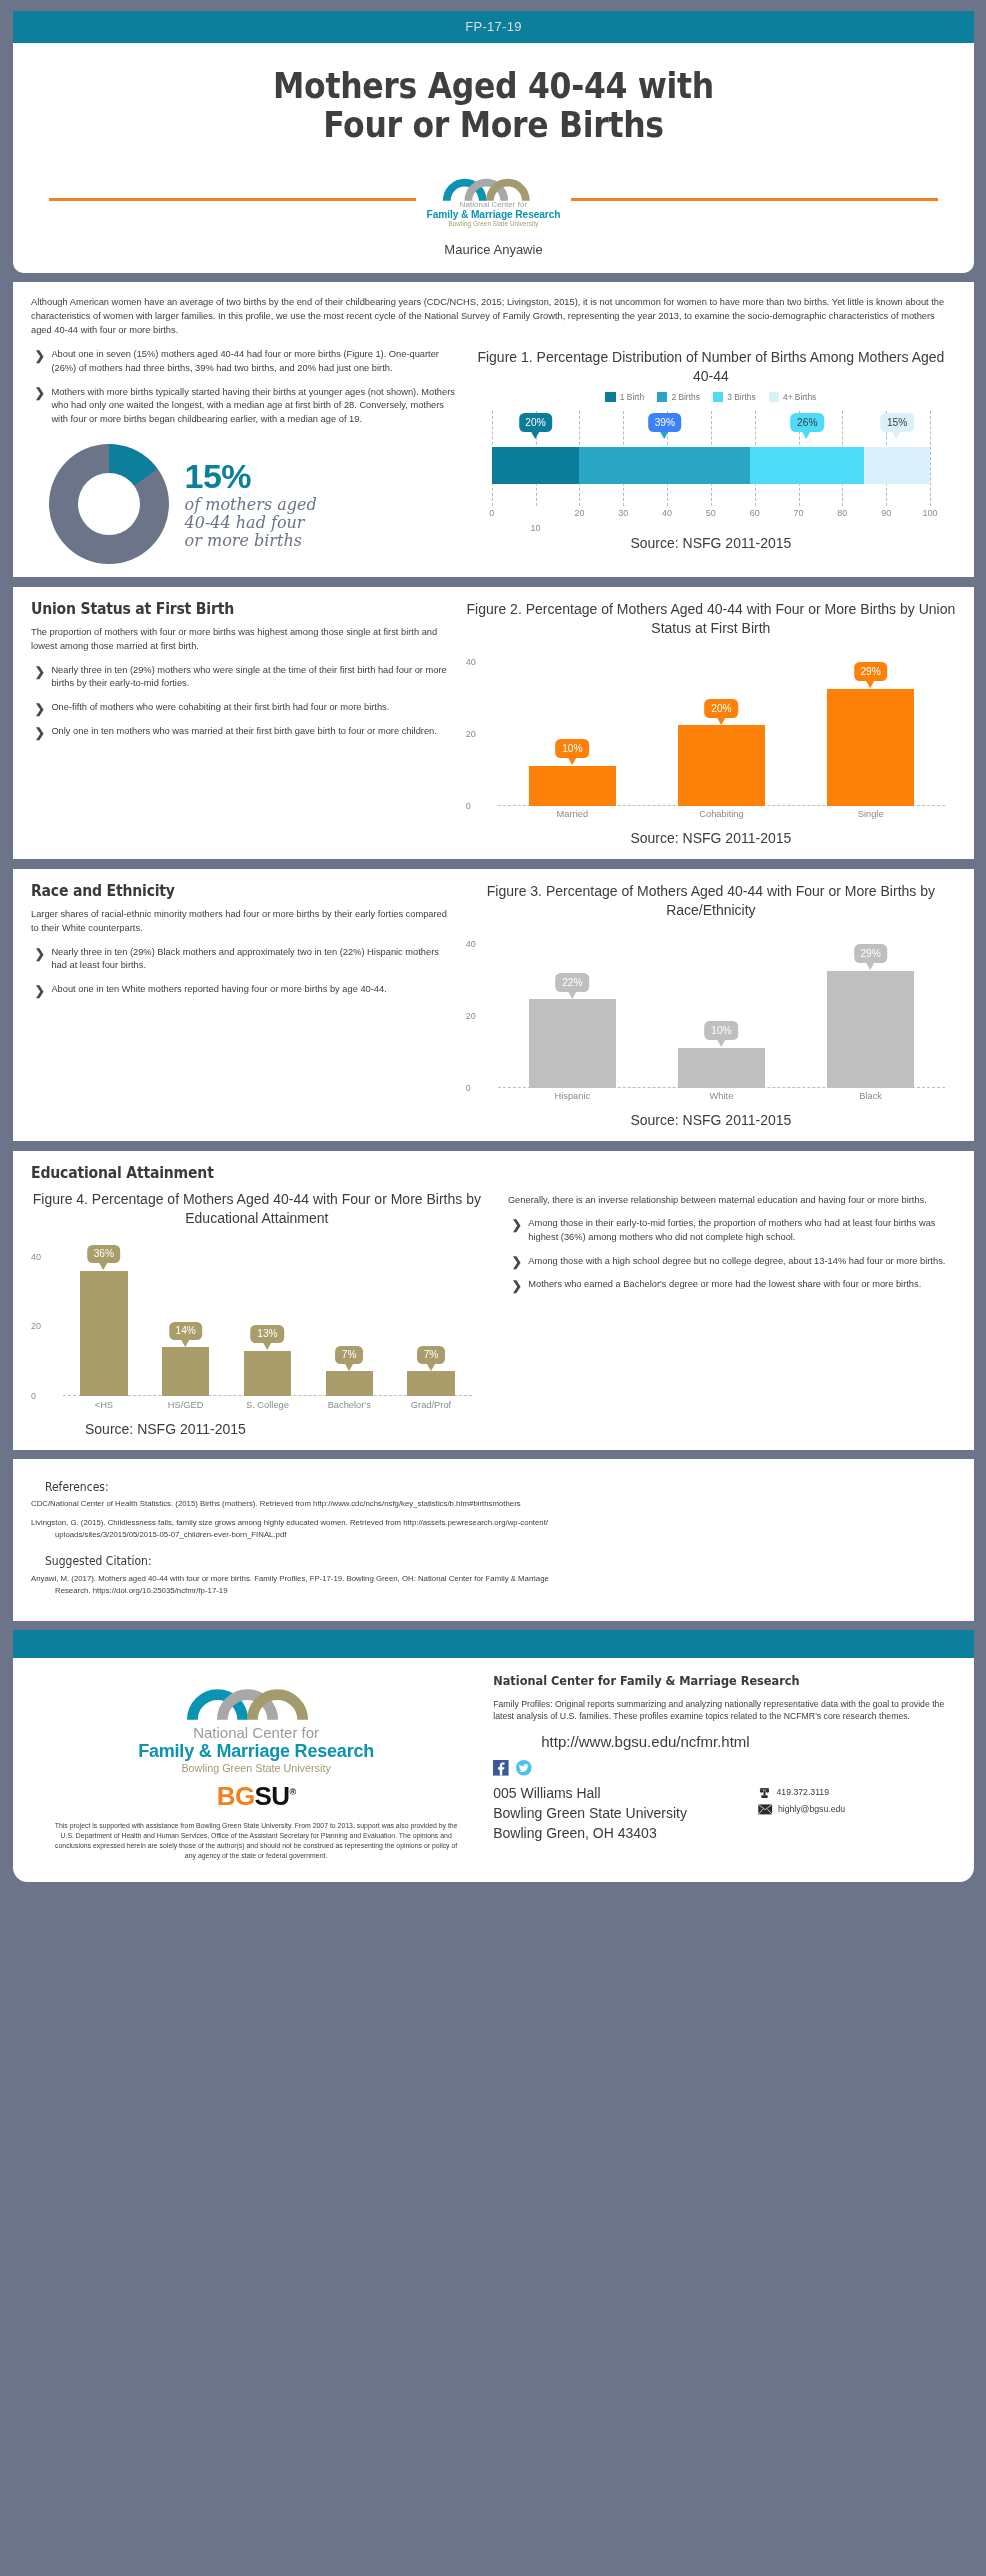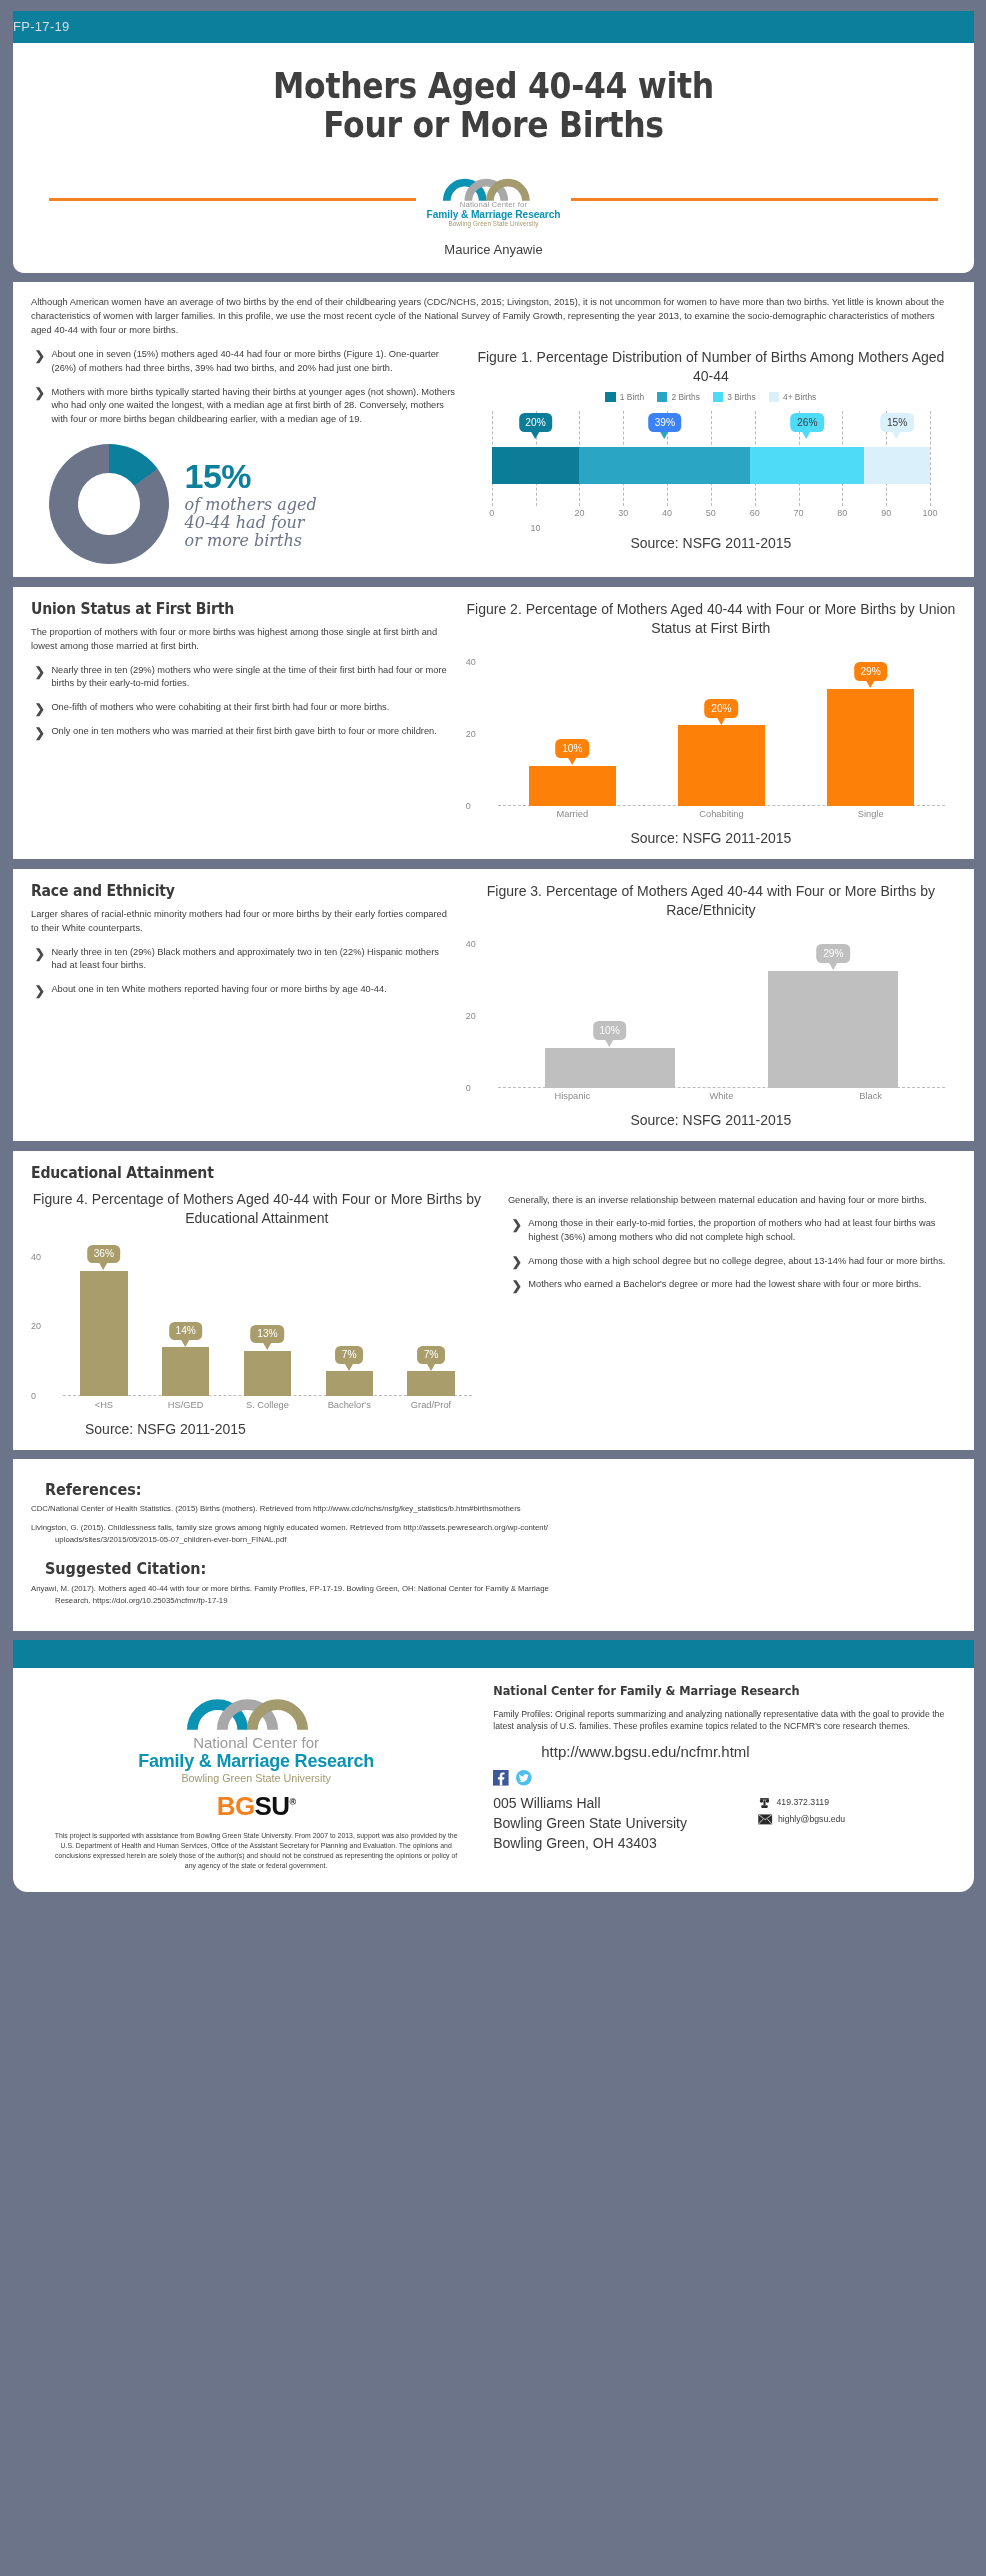--- a/index.html
+++ b/index.html
@@ -8,21 +8,21 @@
     background: #6b7489;
     font-family: "Liberation Sans", sans-serif;
     color: #3b3b3b;
     -webkit-font-smoothing: antialiased;
   }
   .page { width: 987px; position: relative; padding: 0 0 0 0; }
 
   
   .hdr-wrap { padding: 10.8px 13px 0 13px; }
   .fpbar {
-    background: #0b7f9b; color: #d9dde4; text-align: left;
+    background: #0b7f9b; color: #d9dde4; text-align: center;
     font-size: 13px; letter-spacing: 0.3px; padding: 8.4px 0 8.4px 0;
     font-weight: 400;
   }
   .titlecard {
     background: #ffffff; border-radius: 0 0 10.8px 10.8px;
     padding: 24px 36px 15.6px 36px; text-align: center;
   }
   .bigtitle {
     font-family: "DejaVu Sans Condensed","Liberation Sans", sans-serif;
     font-weight: 700; font-size: 35px; line-height: 1.12;
@@ -140,21 +140,21 @@
   .donuttext { line-height: 1; }
   .dt-big { font-size: 34px; font-weight: 700; color: #0b7f9b; letter-spacing: -0.6px; }
   .dt-sub {
     font-family: "DejaVu Serif", serif; font-style: italic;
     font-size: 16px; color: #6b7489; line-height: 1.12; margin-top: 3.6px;
   }
 
   
   .refhead {
     font-family: "DejaVu Sans Condensed","Liberation Sans", sans-serif;
-    font-weight: 700; font-size: 16px; color: #3a3a3a; margin-bottom: 4.8px; padding-left: 14px;
+    font-weight: 400; font-size: 12px; color: #3a3a3a; margin-bottom: 4.8px; padding-left: 14px;
   }
   .refline { font-size: 7.8px; line-height: 1.6; color: #3d3d3d; margin-bottom: 6px; }
   .refline .hang { display: block; padding-left: 24px; }
 
   
   .footbar { height: 27.5px; background: #0b7f9b; margin: 9.6px 13px 0 13px; }
   .footcard {
     background:#fff; margin: 0 13px 0 13px; border-radius: 0 0 14.4px 14.4px;
     display: flex; padding: 15.6px 24px 20.4px 24px;
   }
@@ -355,20 +355,24 @@
       <div class="colR">
         <div class="figtitle">Figure 3. Percentage of Mothers Aged 40-44 with Four or More Births by Race/Ethnicity</div>
         <div class="bchart" style="height:162px;">
           <div class="ylab" style="top:18px;">40</div>
           <div class="ylab" style="top:90px;">20</div>
           <div class="ylab" style="top:162px;">0</div>
           <div class="plotarea" style="height:162px;">
             <div class="zeroline"></div>
             <div class="bars">
               <div class="barcell">
+                <div class="bcallout" style="bottom:96px;background:#bfbfbf;color:#bfbfbf"><span style="color:#fff">22%</span></div>
+                <div class="bar" style="height:89px;background:#bfbfbf"></div>
+              </div>
+              <div class="barcell">
                 <div class="bcallout" style="bottom:48px;background:#bfbfbf;color:#bfbfbf"><span style="color:#fff">10%</span></div>
                 <div class="bar" style="height:40px;background:#bfbfbf"></div>
               </div>
               <div class="barcell">
                 <div class="bcallout" style="bottom:125px;background:#bfbfbf;color:#bfbfbf"><span style="color:#fff">29%</span></div>
                 <div class="bar" style="height:117px;background:#bfbfbf"></div>
               </div>
             </div>
           </div>
         </div>

